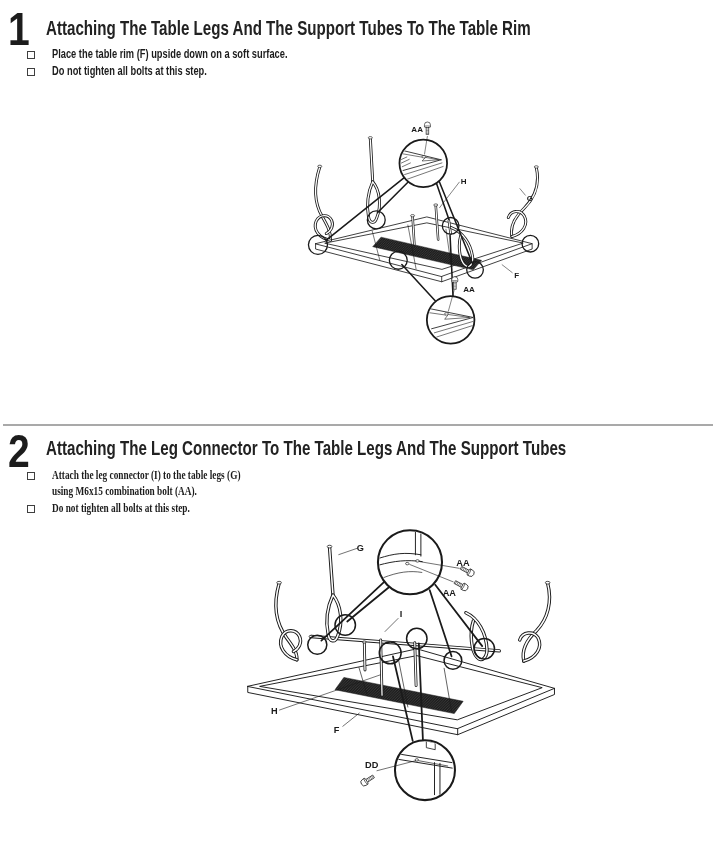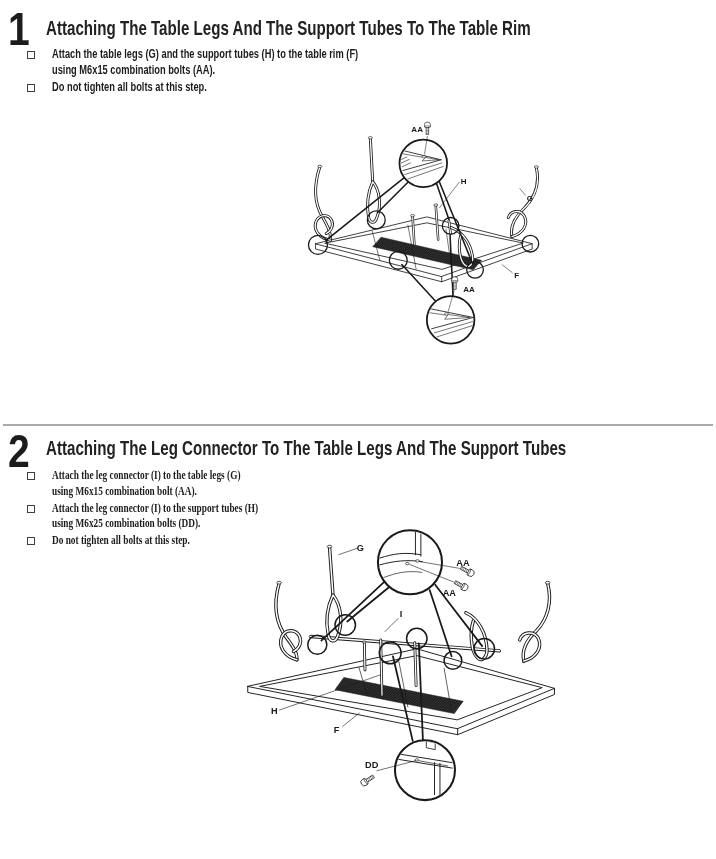--- a/index.html
+++ b/index.html
@@ -43,22 +43,22 @@
 
 <div class="page">
 
   <div class="stepnum" style="top:6px;">1</div>
   <div class="title" style="top:16px;">Attaching The Table Legs And The Support Tubes To The Table Rim</div>
 
   <div class="bullets" style="top:47px;">
     <div class="bullet">
       <span class="sq"></span>
       <div class="blines">
-        <span class="bline">Attach the table legs (G) and the support tubes (H) to the table rim (F)</span>
-        <span class="bline">using M6x15 combination bolts (AA).</span>
+        <span class="bline">Place the table rim (F) upside down on a soft surface.</span>
+        <span class="bline"></span>
       </div>
     </div>
     <div class="bullet">
       <span class="sq"></span>
       <div class="blines">
         <span class="bline">Do not tighten all bolts at this step.</span>
         <span class="bline"></span>
       </div>
     </div>
   </div>
@@ -176,27 +176,20 @@
     <div class="bullet">
       <span class="sq"></span>
       <div class="blines">
         <span class="bline">Attach the leg connector (I) to the table legs (G)</span>
         <span class="bline">using M6x15 combination bolt (AA).</span>
       </div>
     </div>
     <div class="bullet">
       <span class="sq"></span>
       <div class="blines">
-        <span class="bline">Attach the leg connector (I) to the support tubes (H)</span>
-        <span class="bline">using M6x25 combination bolts (DD).</span>
-      </div>
-    </div>
-    <div class="bullet">
-      <span class="sq"></span>
-      <div class="blines">
         <span class="bline">Do not tighten all bolts at this step.</span>
         <span class="bline"></span>
       </div>
     </div>
   </div>
 
   <svg class="diagram" style="left:228px; top:455px;" width="488" height="404" viewBox="228 455 716 404">
     <defs>
       <pattern id="mh2" patternUnits="userSpaceOnUse" width="4" height="4">
         <rect width="4" height="4" fill="#1d1d1d"></rect>

